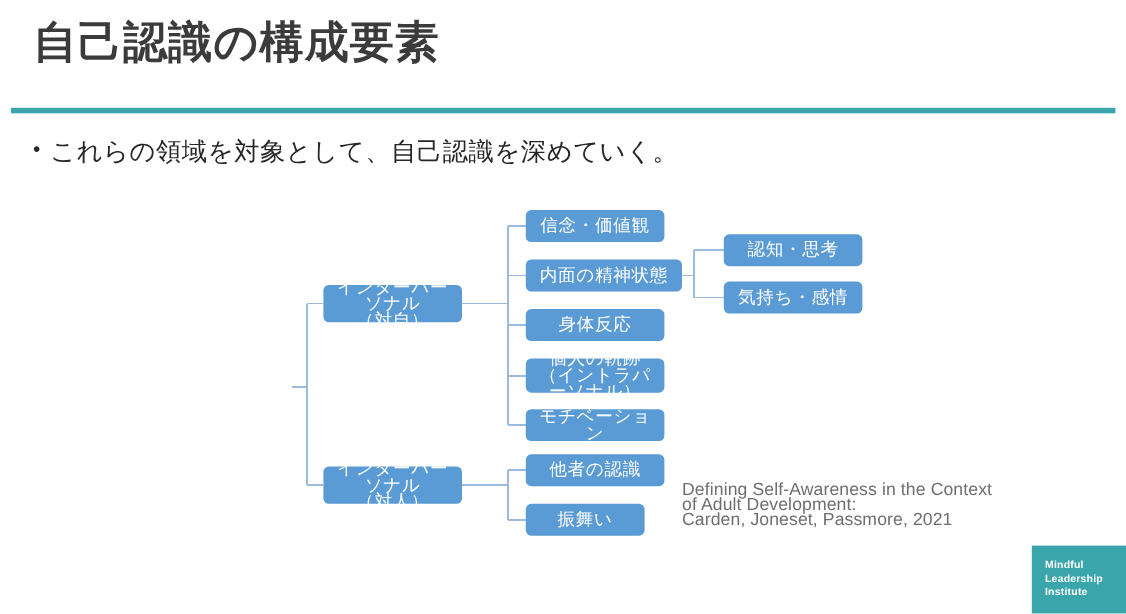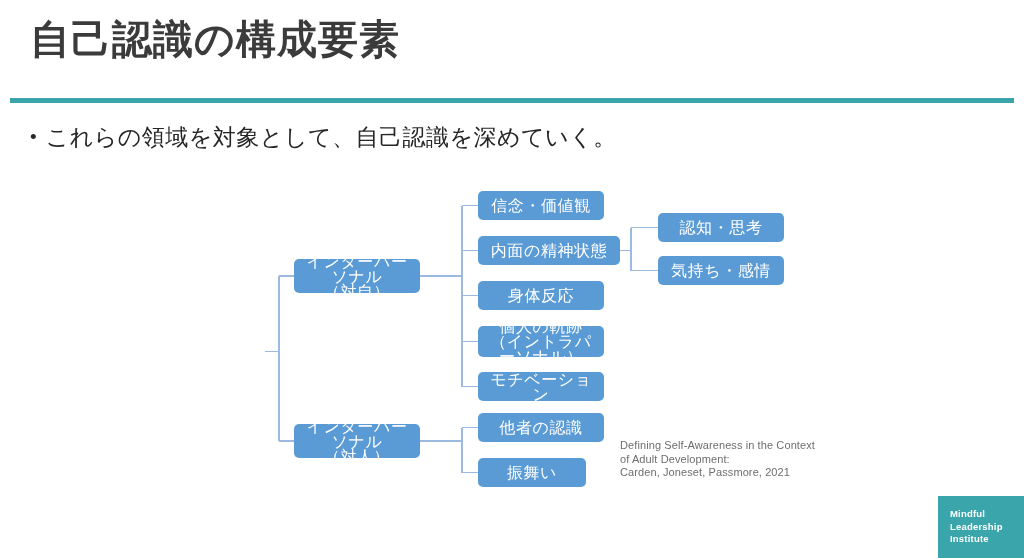--- a/index.html
+++ b/index.html
@@ -106,21 +106,21 @@
   .node.l3-6      { left: 478px; top: 413px; width: 126px; height: 29px; }
   .node.l3-7      { left: 478px; top: 458px; width: 108px; height: 29px; }
   .node.l4-1      { left: 658px; top: 213px; width: 126px; height: 29px; }
   .node.l4-2      { left: 658px; top: 256px; width: 126px; height: 29px; }
 
   
   .citation {
     position: absolute;
     left: 620px;
     top: 439px;
-    font-size: 11px;
+    font-size: 16px;
     line-height: 13.5px;
     color: #6e6e6e;
     white-space: pre-line;
     letter-spacing: 0.1px;
   }
 
   
   .logo {
     position: absolute;
     left: 938px;

